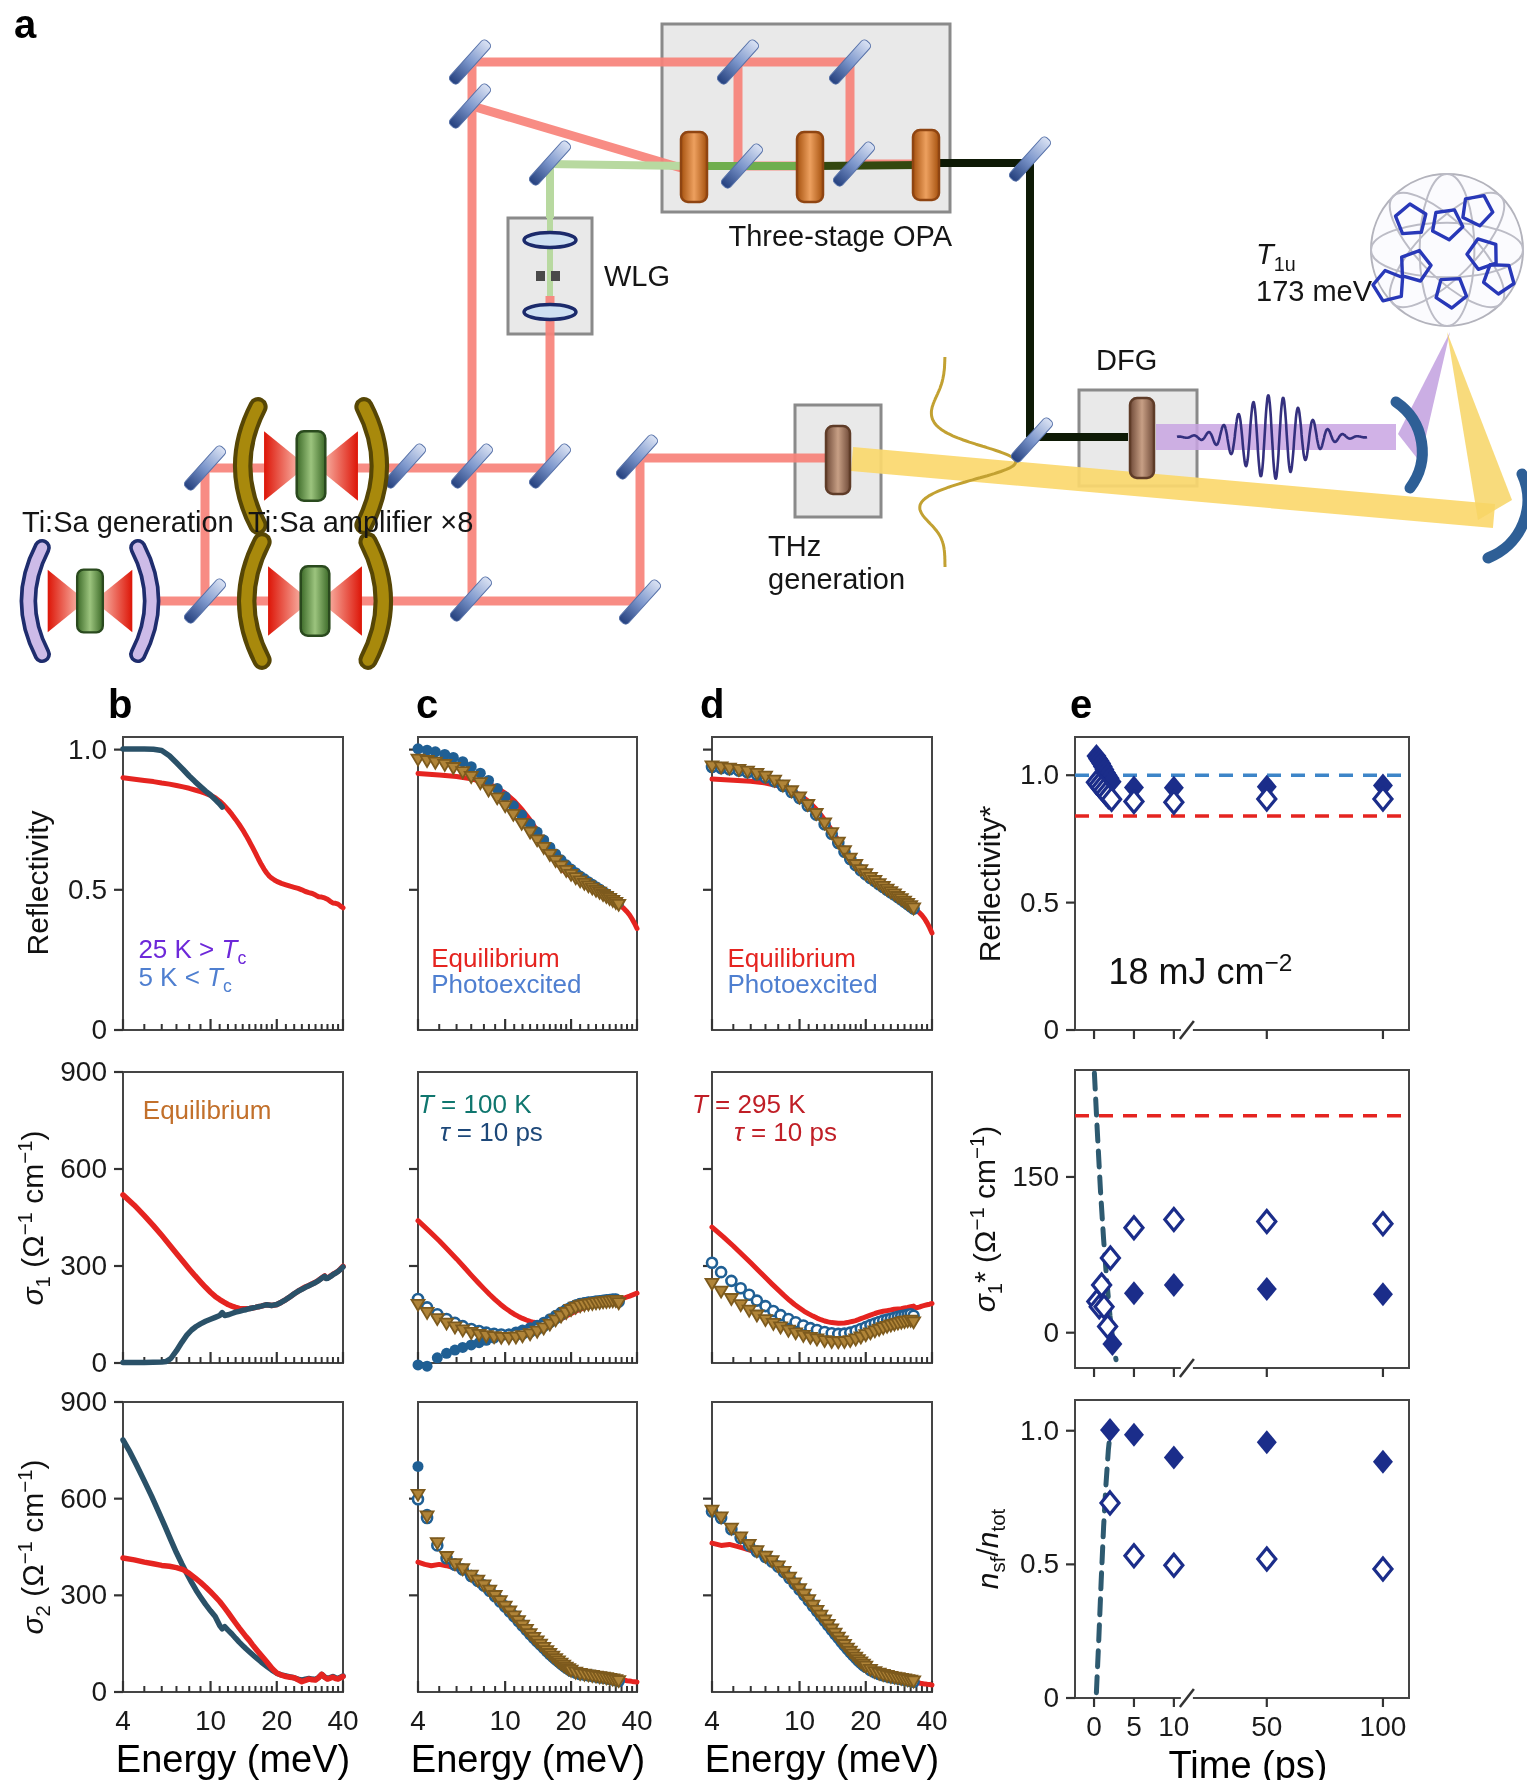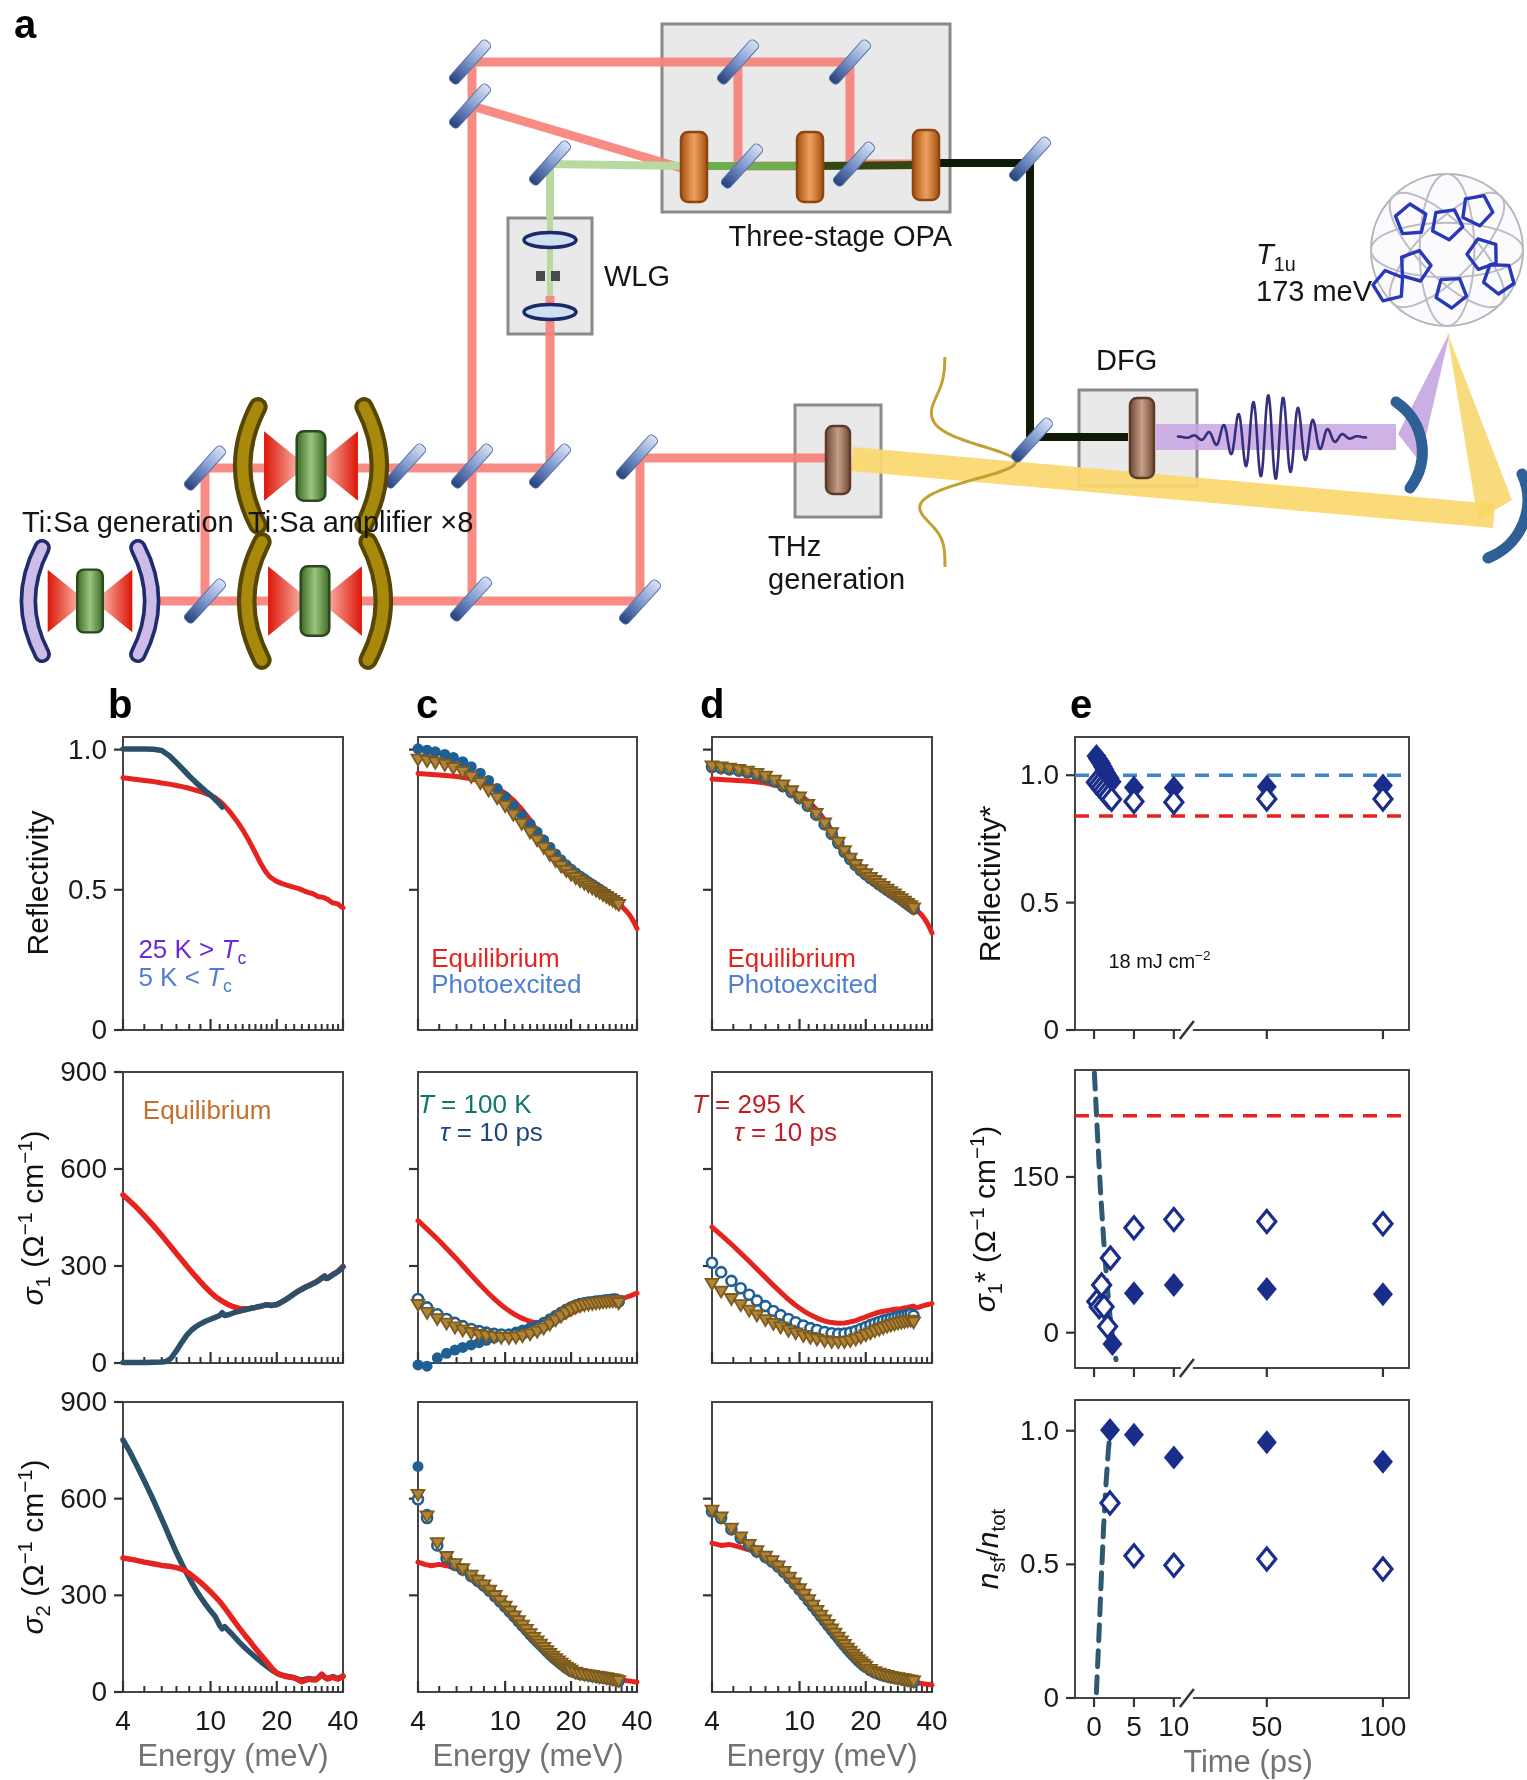--- a/index.html
+++ b/index.html
@@ -1,20 +1,20 @@
 <!DOCTYPE html>
 <html><head>
 <meta charset="utf-8">
 <style>
   html,body{margin:0;padding:0;background:#fff;}
   #fig{position:relative;width:1527px;height:1780px;background:#fff;
        font-family:"Liberation Sans",sans-serif;color:#151515;overflow:hidden;}
   .plab{position:absolute;font-size:40px;font-weight:bold;color:#000;}
   .slab{position:absolute;font-size:29px;color:#151515;white-space:pre-line;line-height:1.15;}
-  .xlab{position:absolute;font-size:31px;color:#737373;transform:translate(-50%,0);white-space:nowrap;}
+  .xlab{position:absolute;font-size:38px;color:#000000;transform:translate(-50%,0);white-space:nowrap;}
   .ylab{position:absolute;font-size:30px;color:#111;transform:translate(-50%,-50%) rotate(-90deg);white-space:nowrap;}
   .ann{position:absolute;font-size:26px;line-height:1.25;white-space:nowrap;}
   svg{position:absolute;overflow:visible;}
   sub,sup{font-size:68%;}
 </style>
 </head>
 <body>
 
 <div id="fig">
 
@@ -1236,14 +1236,14 @@
     <div class="ann" style="left: 138.4px; top: 961.145px; color: rgb(79, 127, 208);">5 K &lt; <i>T</i><sub>c</sub></div>
     <div class="ann" style="left: 431.14px; top: 942.1px; color: rgb(229, 36, 32);">Equilibrium</div>
     <div class="ann" style="left: 431.14px; top: 968.47px; color: rgb(79, 127, 208);">Photoexcited</div>
     <div class="ann" style="left: 727.4px; top: 942.1px; color: rgb(229, 36, 32);">Equilibrium</div>
     <div class="ann" style="left: 727.4px; top: 968.47px; color: rgb(79, 127, 208);">Photoexcited</div>
     <div class="ann" style="left: 142.8px; top: 1093.83px; color: rgb(194, 112, 43);">Equilibrium</div>
     <div class="ann" style="left: 418px; top: 1088.01px; color: #0f766e;"><i>T</i> = 100 K</div>
     <div class="ann" style="left: 439.9px; top: 1115.65px; color: rgb(29, 72, 121);"><i>τ</i> = 10 ps</div>
     <div class="ann" style="left: 692px; top: 1088.01px; color: rgb(192, 30, 38);"><i>T</i> = 295 K</div>
     <div class="ann" style="left: 734px; top: 1115.65px; color: rgb(192, 30, 38);"><i>τ</i> = 10 ps</div>
-    <div class="ann" style="left: 1108.4px; top: 947.96px; color: rgb(17, 17, 17); font-size: 20px;">18 mJ cm<sup>−2</sup></div>
+    <div class="ann" style="left: 1108.4px; top: 947.96px; color: rgb(17, 17, 17); font-size: 36px;">18 mJ cm<sup>−2</sup></div>
   </div>
 
 </body></html>

